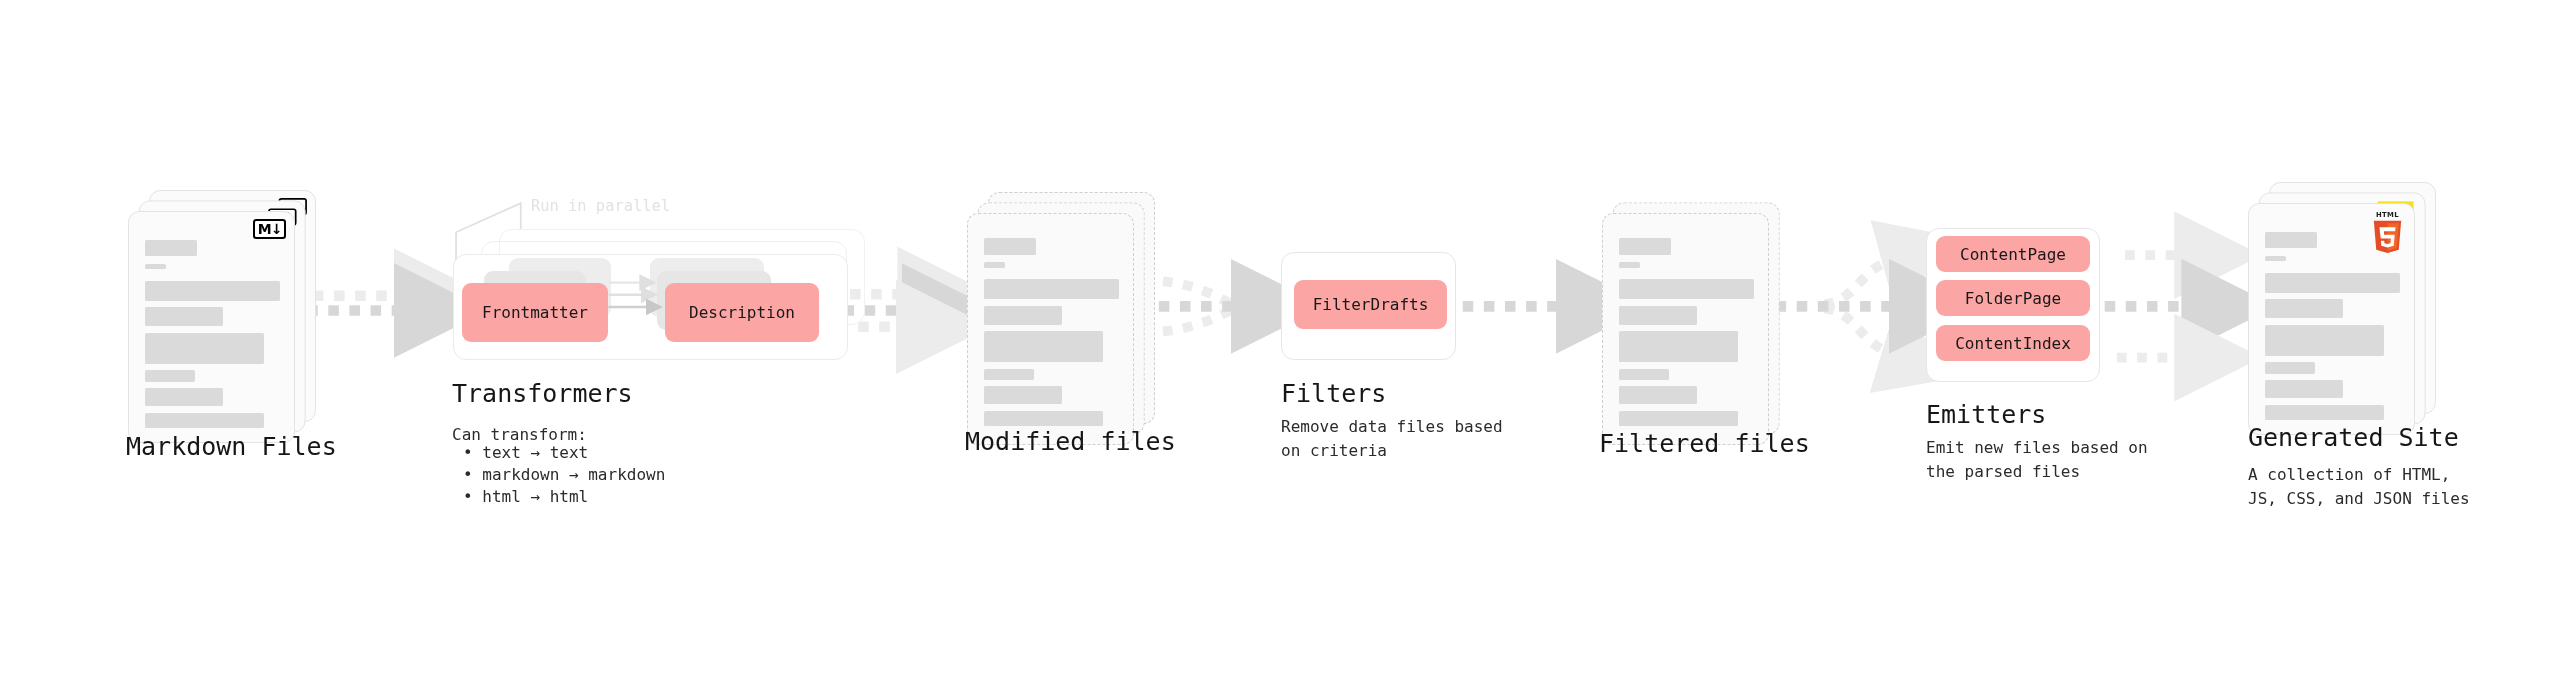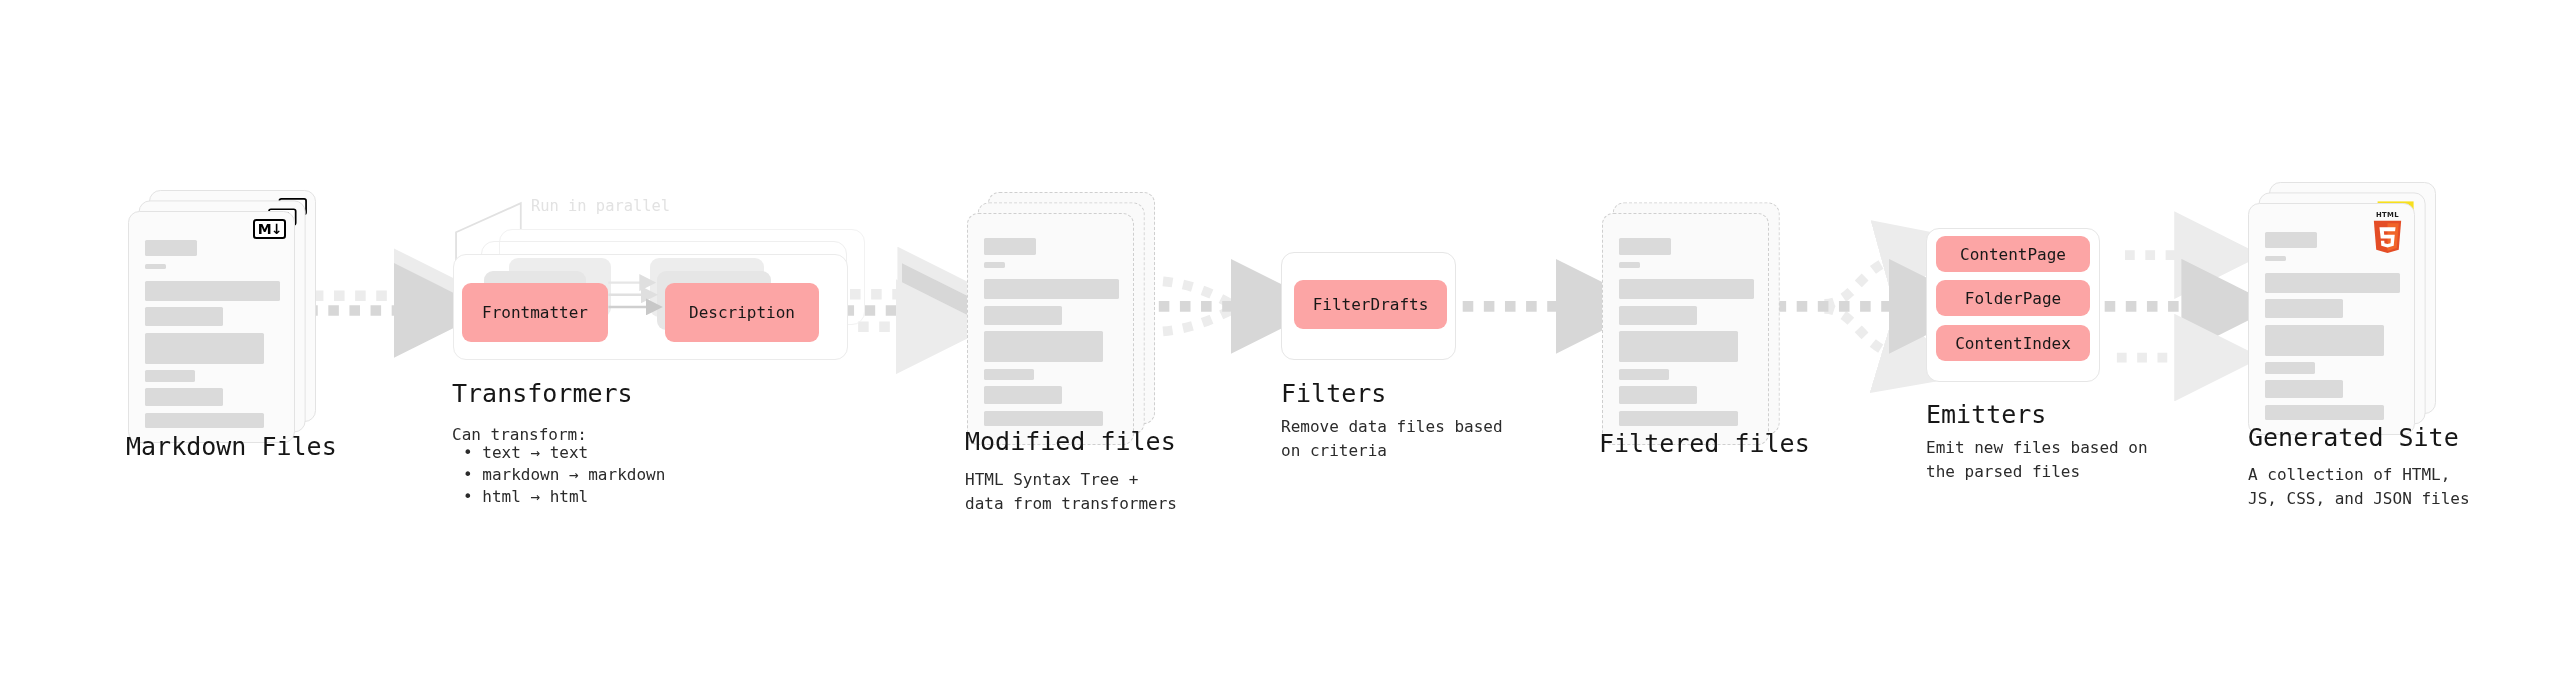--- a/index.html
+++ b/index.html
@@ -199,22 +199,20 @@
         <div class="bar" style="width:135px;height:20.3px;margin-bottom:6.5px;"></div>
         <div class="bar" style="width:78px;height:18.7px;margin-bottom:6.5px;"></div>
         <div class="bar" style="width:119px;height:31px;margin-bottom:6.5px;"></div>
         <div class="bar" style="width:50px;height:11.4px;margin-bottom:6.5px;"></div>
         <div class="bar" style="width:78px;height:18px;margin-bottom:6.5px;"></div>
         <div class="bar" style="width:119px;height:15.4px;"></div>
       </div>
     </div>
   </div>
   <div class="abs label-title" style="left:965px;top:427px;">Modified files</div>
-  <div class="abs label-sub" style="left:965px;top:468px;">HTML Syntax Tree +
-data from transformers</div>
 
   <div class="group-box" style="left:1281px;top:252px;width:175px;height:108px;"></div>
   <div class="chip" style="left:1294px;top:280px;width:153px;height:49px;">FilterDrafts</div>
   <div class="abs label-title" style="left:1281px;top:379px;">Filters</div>
   <div class="abs label-sub" style="left:1281px;top:415px;">Remove data files based
 on criteria</div>
 
   <div class="stack" style="left:1602px;top:197px;">
     <div class="doc dashed back1"></div>
     <div class="doc dashed">

